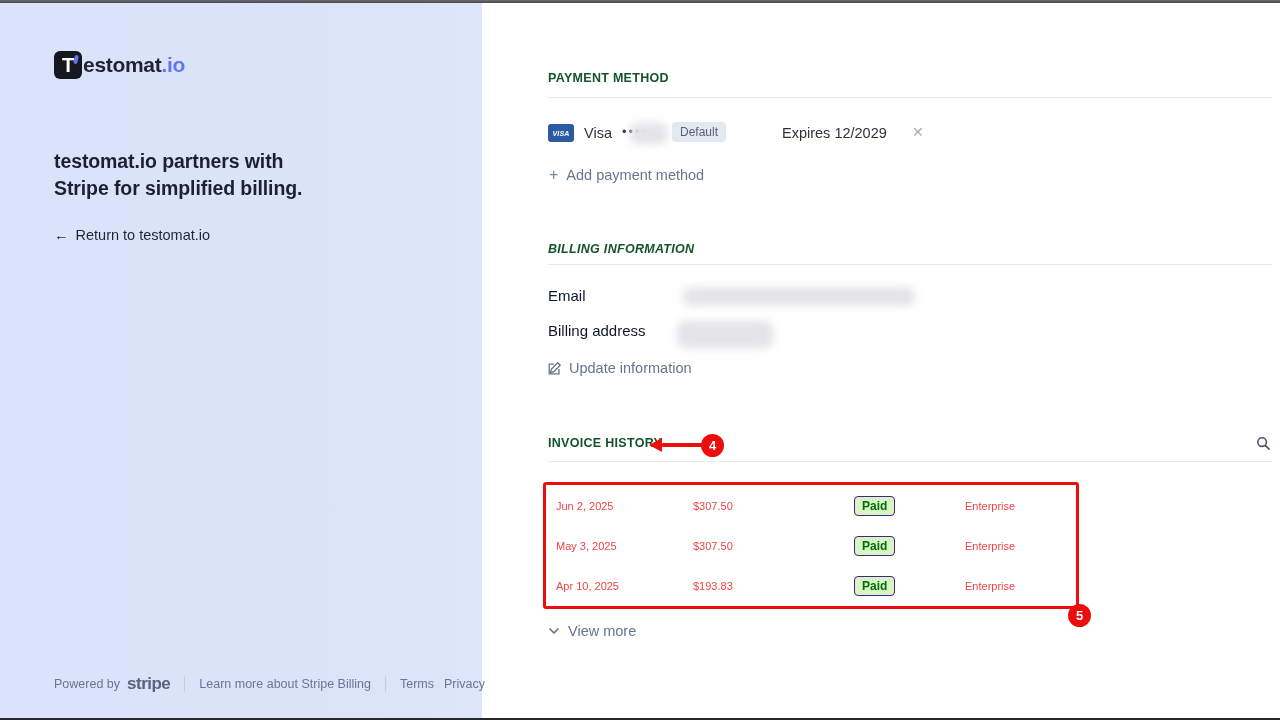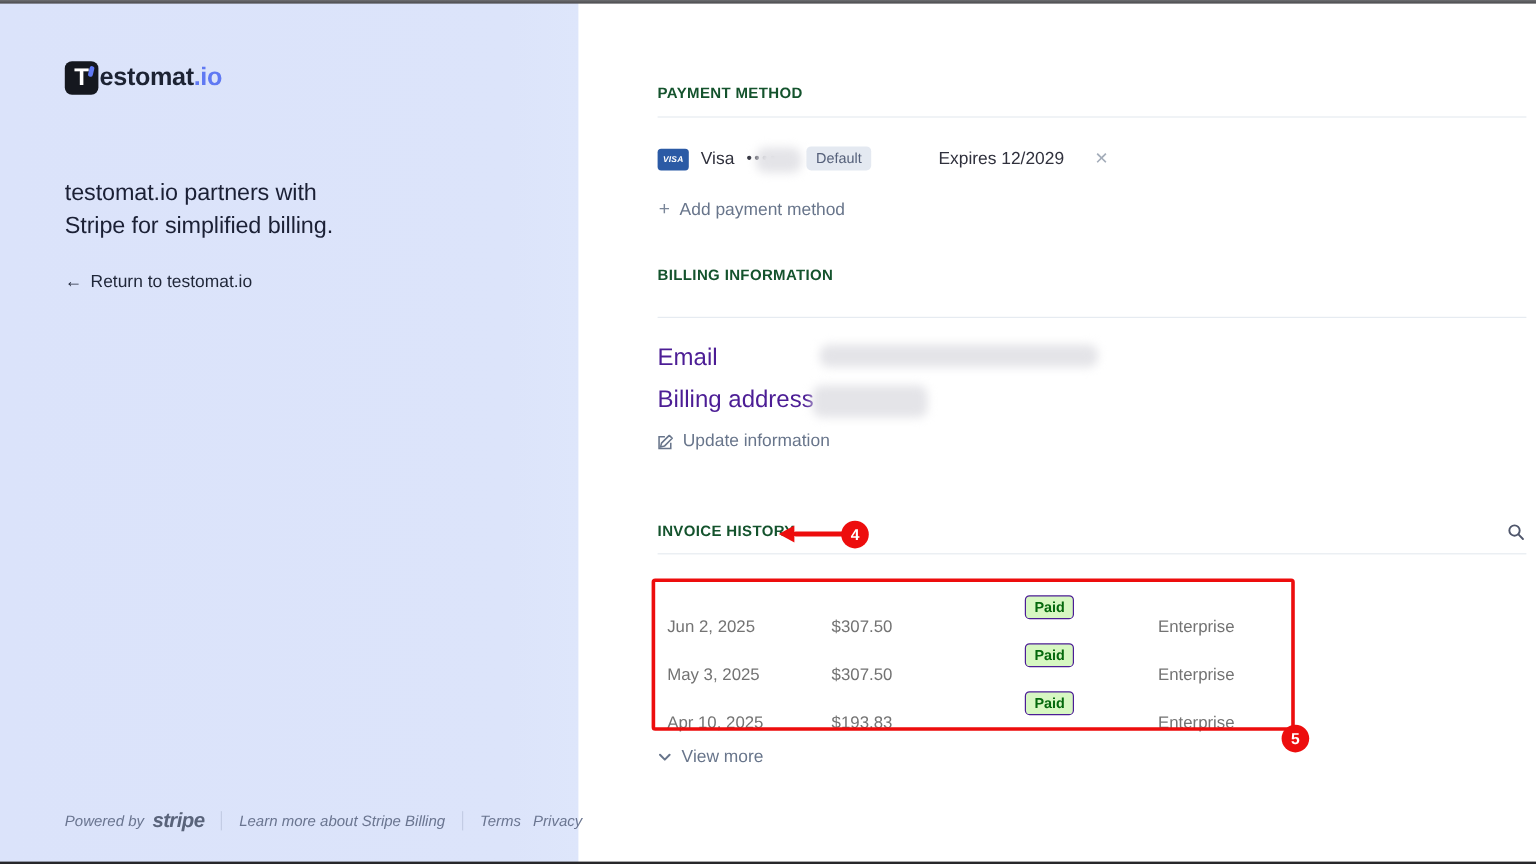--- a/index.html
+++ b/index.html
@@ -21,29 +21,29 @@
     position:relative; display:flex; align-items:center; justify-content:center; }
   .logo-box .t { color:#ffffff; font-size:20px; font-weight:bold; line-height:1;
     margin-top:-1px; }
   .logo-box .tick { position:absolute; right:4px; top:4px; width:4px; height:9px;
     background:#6079f3; border-radius:2px; transform:rotate(14deg); }
   .logo-text { font-size:21px; font-weight:bold; color:#1d2333; letter-spacing:-0.3px;
     margin-left:1px; }
   .logo-text .io { color:#6079f3; }
 
   .headline { position:absolute; left:54px; top:148px; width:330px;
-    font-size:19.5px; line-height:27px; font-weight:400; color:#1b2035;
+    font-size:19.5px; line-height:27px; font-weight:700; color:#1b2035;
     letter-spacing:-0.1px; }
 
   .return-link { position:absolute; left:54px; top:227px; font-size:14.5px;
     font-weight:500; color:#1f2638; cursor:pointer; display:flex; gap:7px;
     align-items:center; }
 
   .side-footer { position:absolute; left:54px; top:674px; display:flex;
-    align-items:center; white-space:nowrap;font-style:italic; }
+    align-items:center; white-space:nowrap; }
   .side-footer .small { font-size:12.5px; color:#6a7590; }
   .side-footer .stripe-mark { font-size:17px; font-weight:bold; color:#59637a;
     letter-spacing:-0.5px; margin-left:7px; }
   .side-footer .vdiv { width:1px; height:16px; background:#c3cce4; margin:0 14px; }
   .side-footer .lnk { cursor:pointer; }
   .side-footer .gap { margin-left:10px; }
 
   
   .main { position:absolute; left:548px; top:0; right:0; bottom:0; }
   .sec-title { position:absolute; left:0; font-size:12.5px; font-weight:bold;
@@ -68,26 +68,26 @@
     border-radius:4px; }
   .expires { position:absolute; left:234px; top:0; height:28px; line-height:28px;
     font-size:14.5px; color:#30313d; }
   .close-x { position:absolute; left:364px; top:0; height:28px; line-height:27px;
     font-size:14px; color:#a3acb9; cursor:pointer; }
 
   .link-row { position:absolute; display:flex; align-items:center; gap:8px;
     font-size:14.5px; color:#68758b; cursor:pointer; }
   .link-row .plus { font-size:16px; font-weight:400; color:#7a8699; }
 
-  .field-label { position:absolute; left:0; font-size:20px; color:#4c1d95; }
+  .field-label { position:absolute; left:0; font-size:15px; color:#0f172a; }
 
   
   .inv-row { position:absolute; left:0; right:200px; height:40px; cursor:pointer; }
-  .inv-row .cell { position:absolute; top:16px; height:40px; line-height:40px;
-    font-size:14px; color:#737373; }
+  .inv-row .cell { position:absolute; top:0; height:40px; line-height:40px;
+    font-size:11px; color:#ef4444; }
   .c-date { left:8px; } .c-amount { left:145px;text-align:center; } .c-plan { left:417px; }
   .paid-badge { position:absolute; left:306px; top:10px; background:#d7f7c2;
     border:1px solid #4c1d95; color:#05690d; font-size:12px; font-weight:600;
     padding:1.5px 7px; border-radius:4px; line-height:15px; }
 
   .search-btn { position:absolute; right:8px; top:434px; width:18px; height:18px;
     cursor:pointer; display:flex; align-items:center; justify-content:center; }
 
   
   .anno-rect { position:absolute; left:543px; top:482px; width:536px; height:127px;
@@ -153,21 +153,21 @@
     <span class="default-badge">Default</span>
     <span class="expires">Expires 12/2029</span>
     <span class="close-x">✕</span>
   </div>
 
   <div class="link-row" style="left:1px; top:166px;">
     <span class="plus">+</span>
     <span>Add payment method</span>
   </div>
 
-  <div class="sec-title" style="top:222px;">BILLING INFORMATION</div>
+  <div class="sec-title" style="top:242px;font-style:italic;">BILLING INFORMATION</div>
   <div class="divider" style="top:264px;"></div>
 
   <div class="field-label" style="top:287px;">Email</div>
   <div class="blur-blob" style="left:135px; top:287px; width:232px; height:19px;"></div>
 
   <div class="field-label" style="top:322px;">Billing address</div>
   <div class="blur-blob" style="left:129px; top:321px; width:96px; height:27px;"></div>
 
   <div class="link-row" style="left:0; top:360px;">
     <svg width="13" height="13" viewBox="0 0 16 16">

